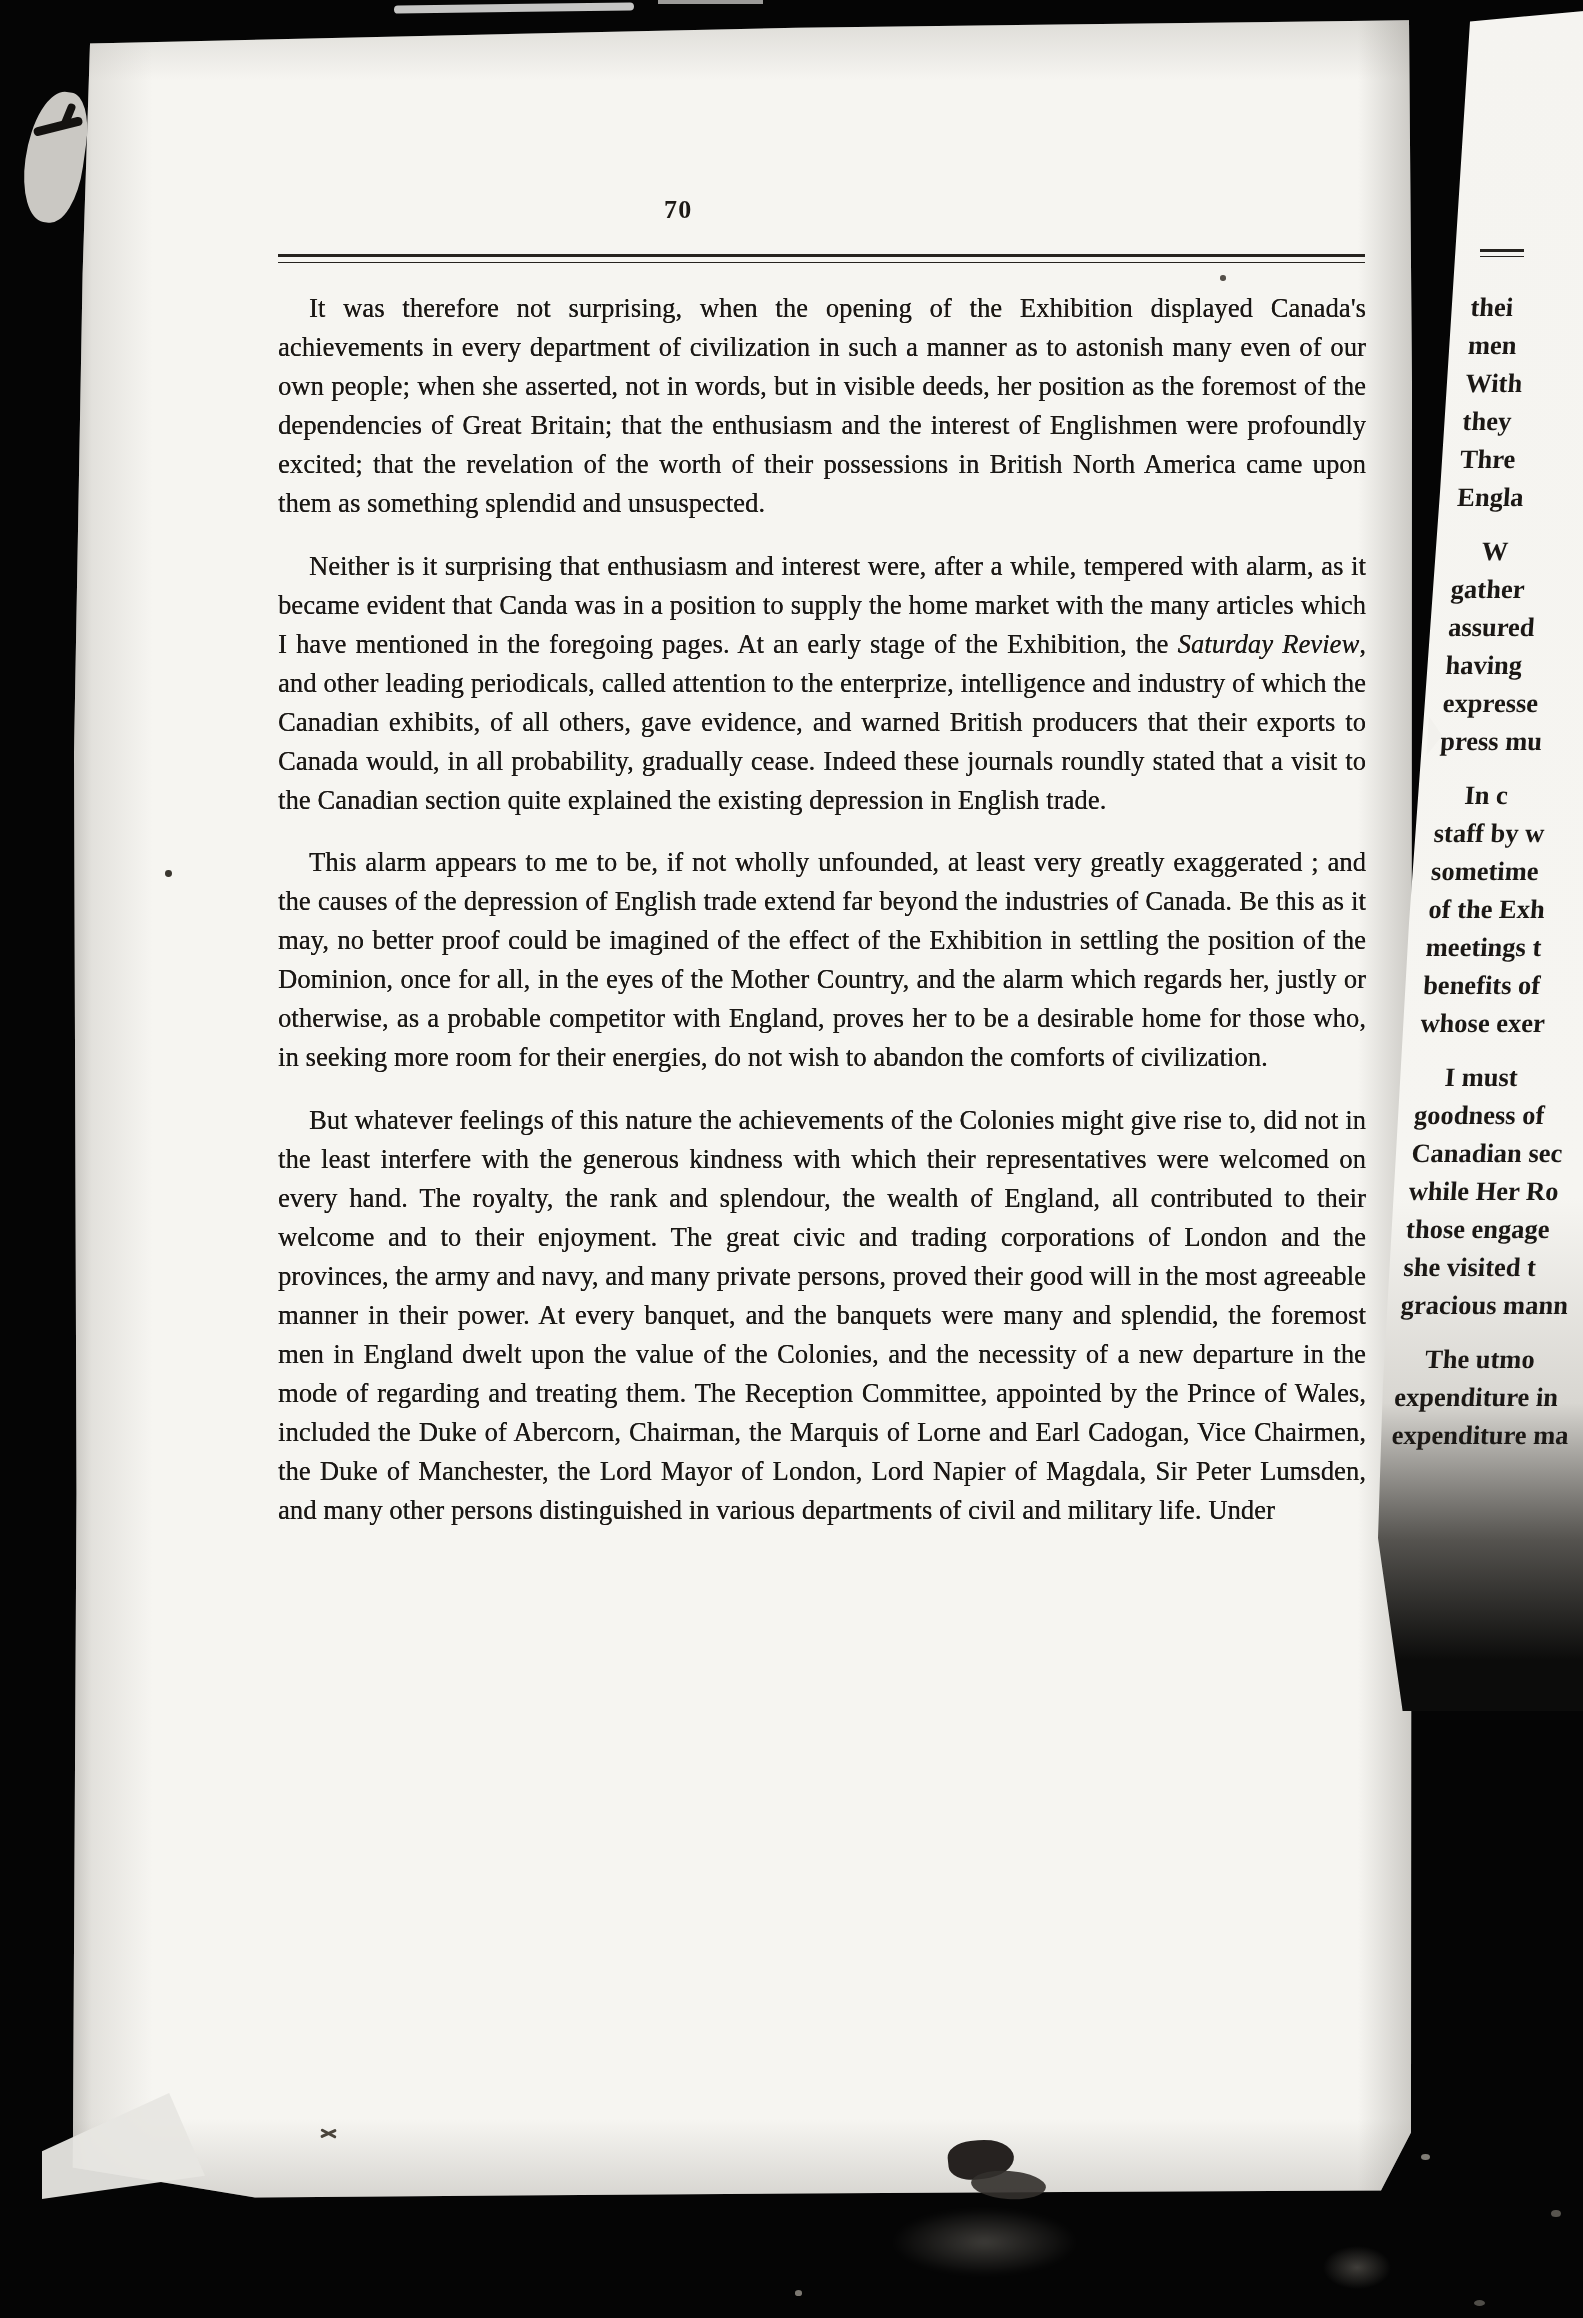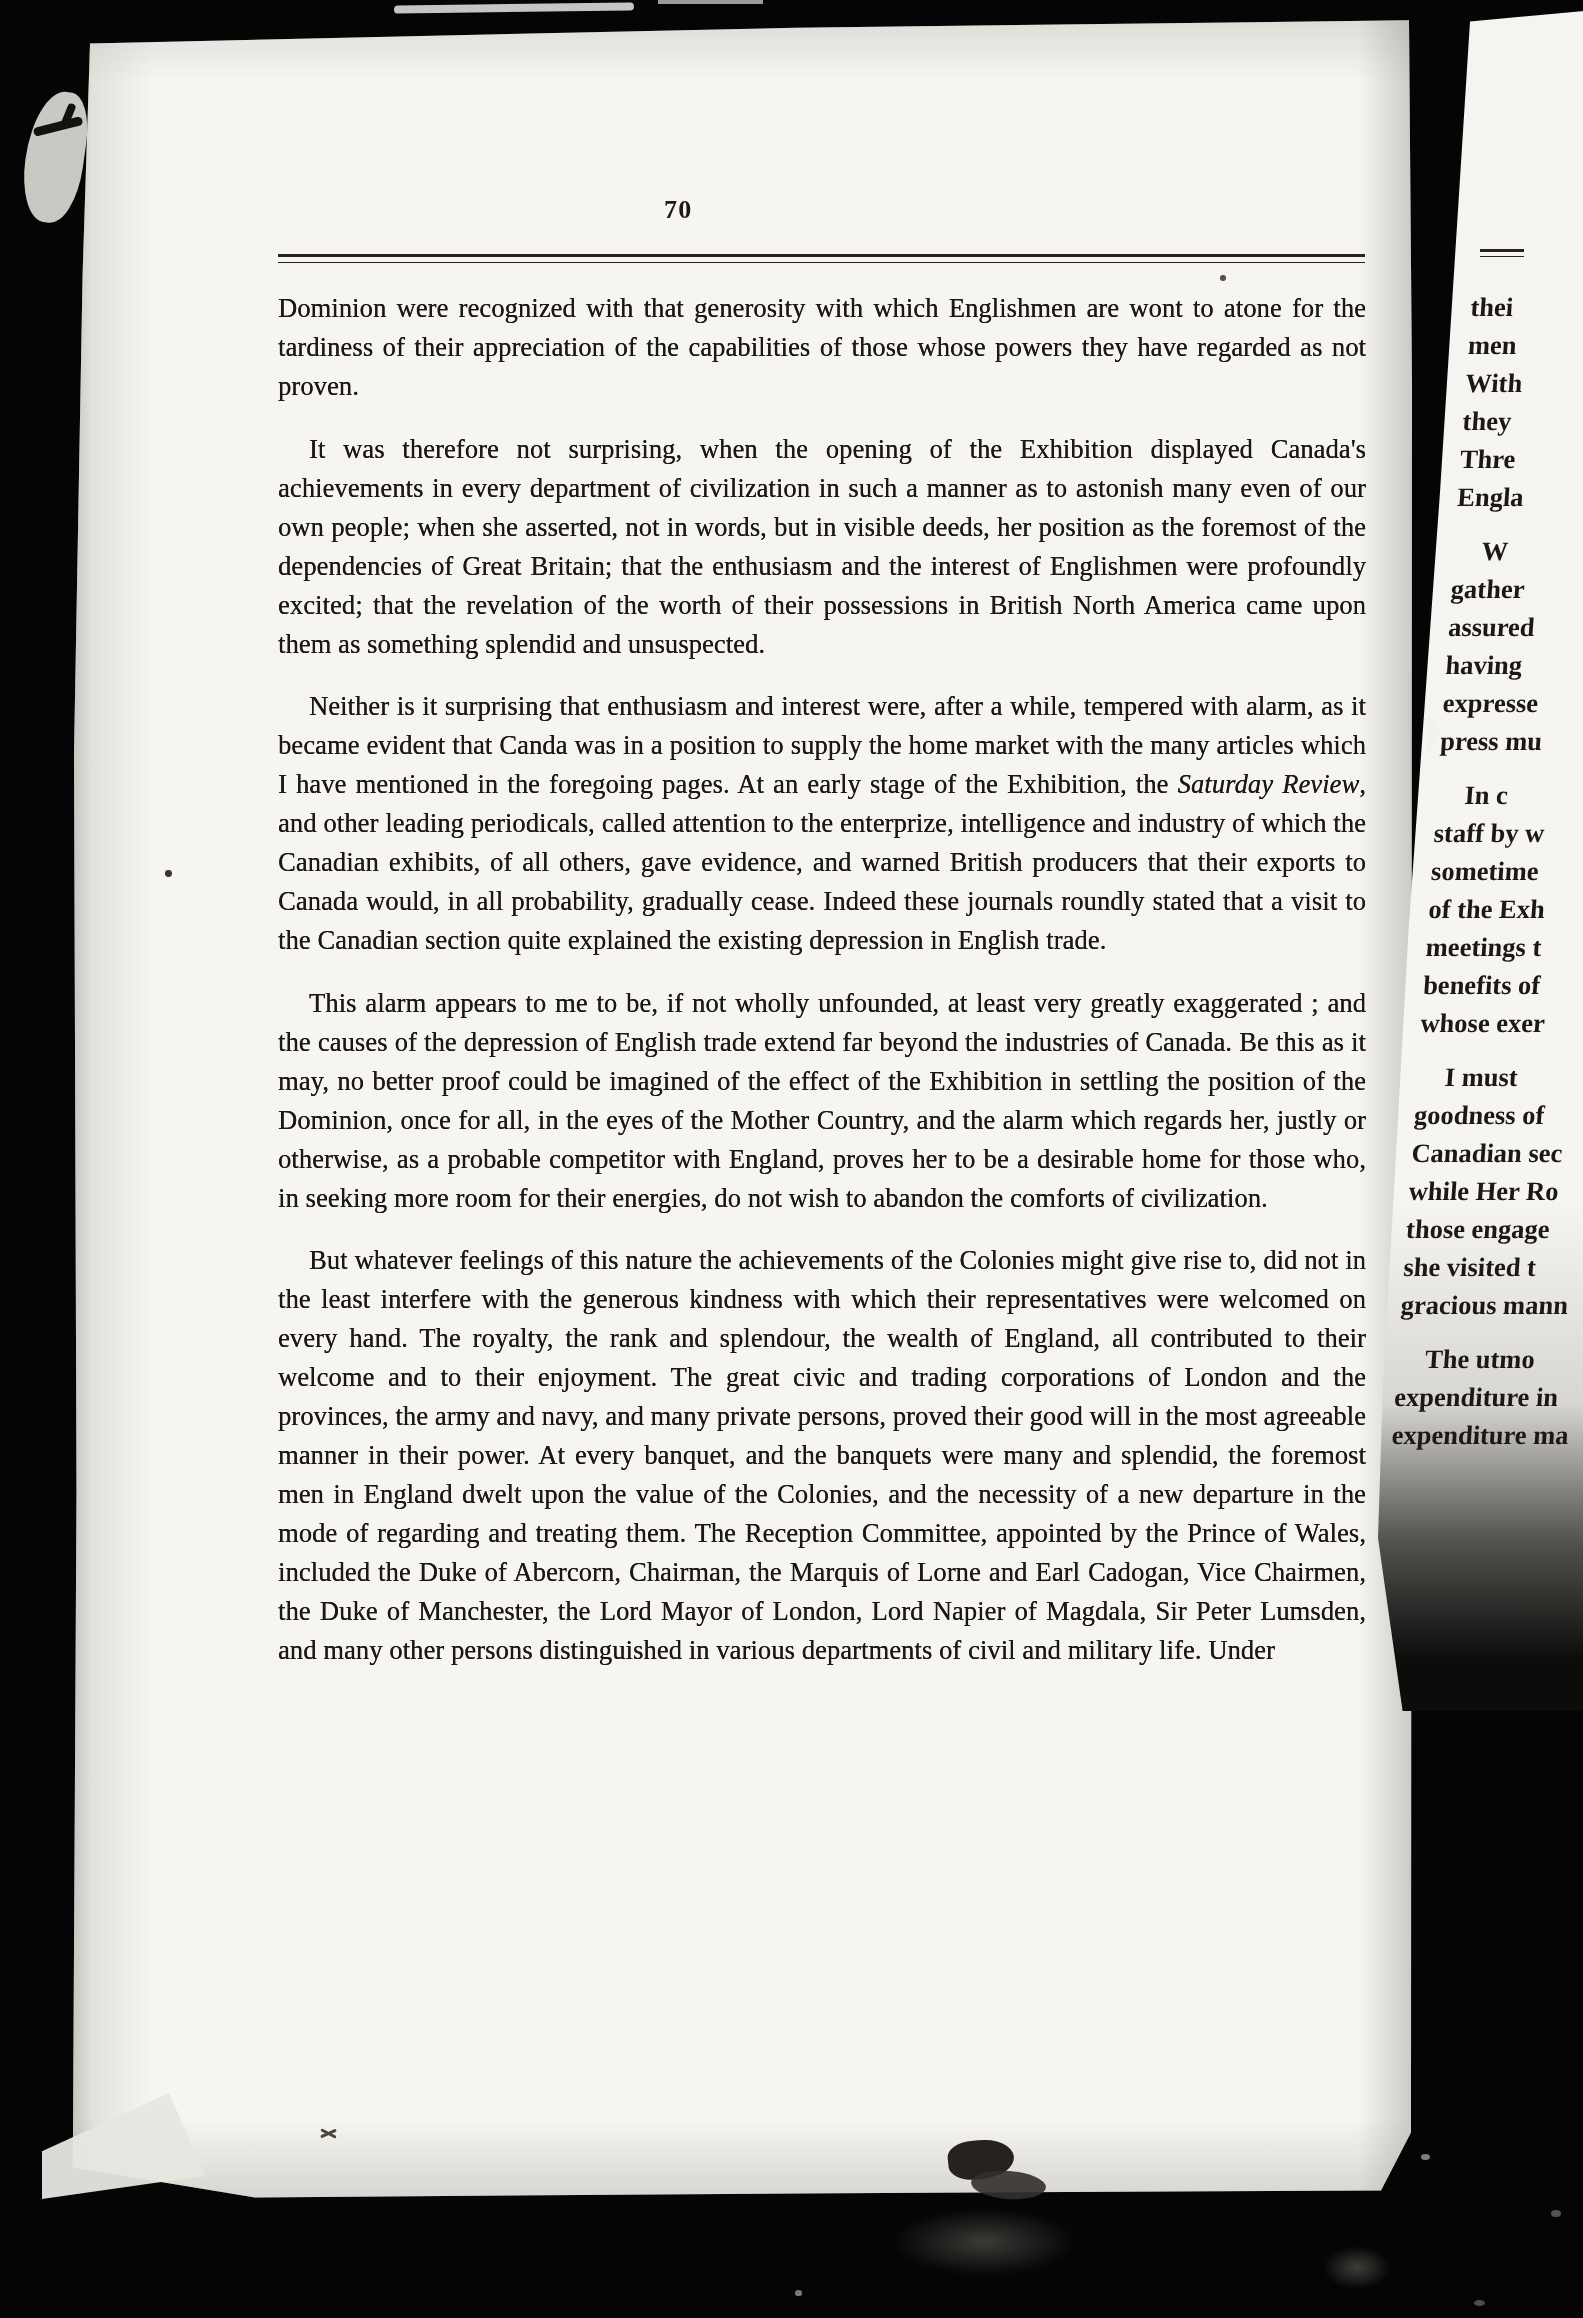--- a/index.html
+++ b/index.html
@@ -111,21 +111,20 @@
 </style>
 </head>
 <body>
 
 <div class="stage">
 
   <div class="page">
     <div class="pagenum">70</div>
     <div class="rule"></div>
     <div class="textblock">
-      <p class="para noindent">Dominion were recognized with that generosity with which Englishmen are wont to atone for the tardiness of their appreciation of the capabilities of those whose powers they have regarded as not proven.</p>
       <p class="para">It was therefore not surprising, when the opening of the Exhibition displayed Canada's achievements in every department of civilization in such a manner as to astonish many even of our own people; when she asserted, not in words, but in visible deeds, her position as the foremost of the dependencies of Great Britain; that the enthusiasm and the interest of Englishmen were profoundly excited; that the revelation of the worth of their possessions in British North America came upon them as something splendid and unsuspected.</p>
       <p class="para"><span>Neither is it surprising that enthusiasm and interest were, after a while, tempered with alarm, as it became evident that Canda was in a position to supply the home market with the many articles which I have mentioned in the foregoing pages. At an early stage of the Exhibition, the </span><span class="it">Saturday Review</span><span>, and other leading periodicals, called attention to the enterprize, intelligence and industry of which the Canadian exhibits, of all others, gave evidence, and warned British producers that their exports to Canada would, in all probability, gradually cease. Indeed these journals roundly stated that a visit to the Canadian section quite explained the existing depression in English trade.</span></p>
       <p class="para">This alarm appears to me to be, if not wholly unfounded, at least very greatly exaggerated ; and the causes of the depression of English trade extend far beyond the industries of Canada. Be this as it may, no better proof could be imagined of the effect of the Exhibition in settling the position of the Dominion, once for all, in the eyes of the Mother Country, and the alarm which regards her, justly or otherwise, as a probable competitor with England, proves her to be a desirable home for those who, in seeking more room for their energies, do not wish to abandon the comforts of civilization.</p>
       <p class="para">But whatever feelings of this nature the achievements of the Colonies might give rise to, did not in the least interfere with the generous kindness with which their representatives were welcomed on every hand. The royalty, the rank and splendour, the wealth of England, all contributed to their welcome and to their enjoyment. The great civic and trading corporations of London and the provinces, the army and navy, and many private persons, proved their good will in the most agreeable manner in their power. At every banquet, and the banquets were many and splendid, the foremost men in England dwelt upon the value of the Colonies, and the necessity of a new departure in the mode of regarding and treating them. The Reception Committee, appointed by the Prince of Wales, included the Duke of Abercorn, Chairman, the Marquis of Lorne and Earl Cadogan, Vice Chairmen, the Duke of Manchester, the Lord Mayor of London, Lord Napier of Magdala, Sir Peter Lumsden, and many other persons distinguished in various departments of civil and military life. Under</p>
     </div>
   </div>
 
   <div class="strip">
     <div class="strip-rule"></div>
     <div class="fragtext">

